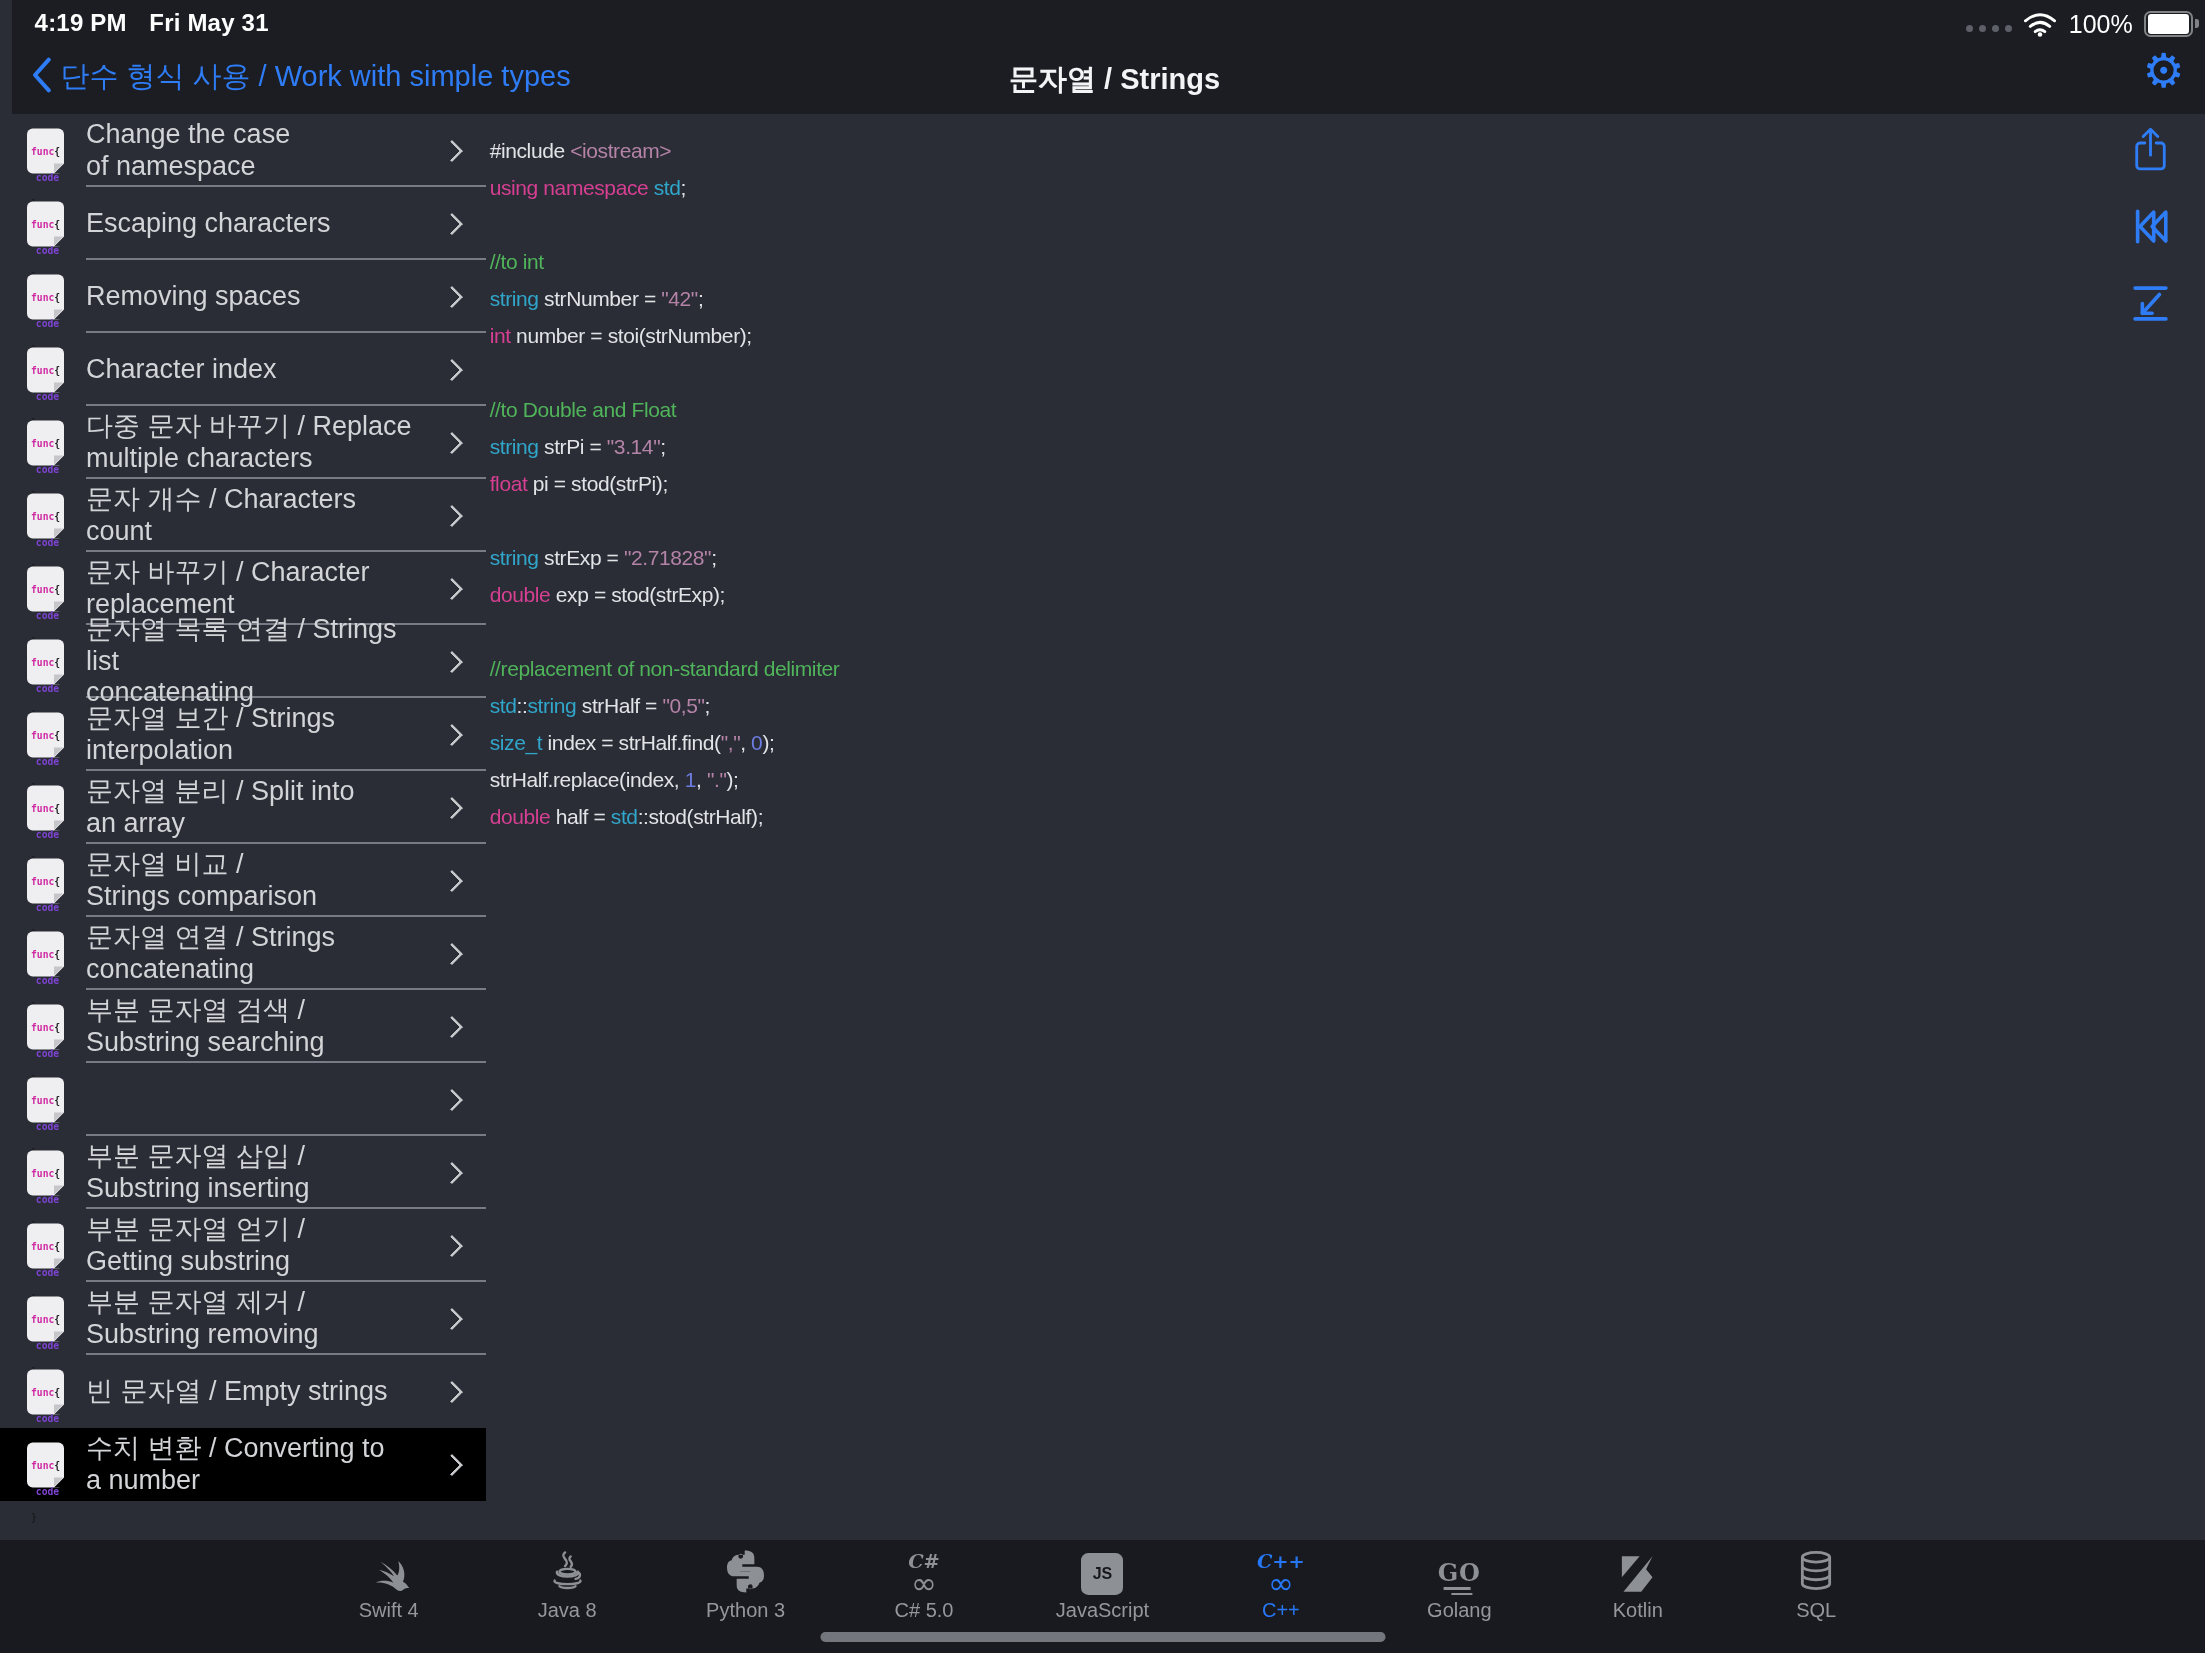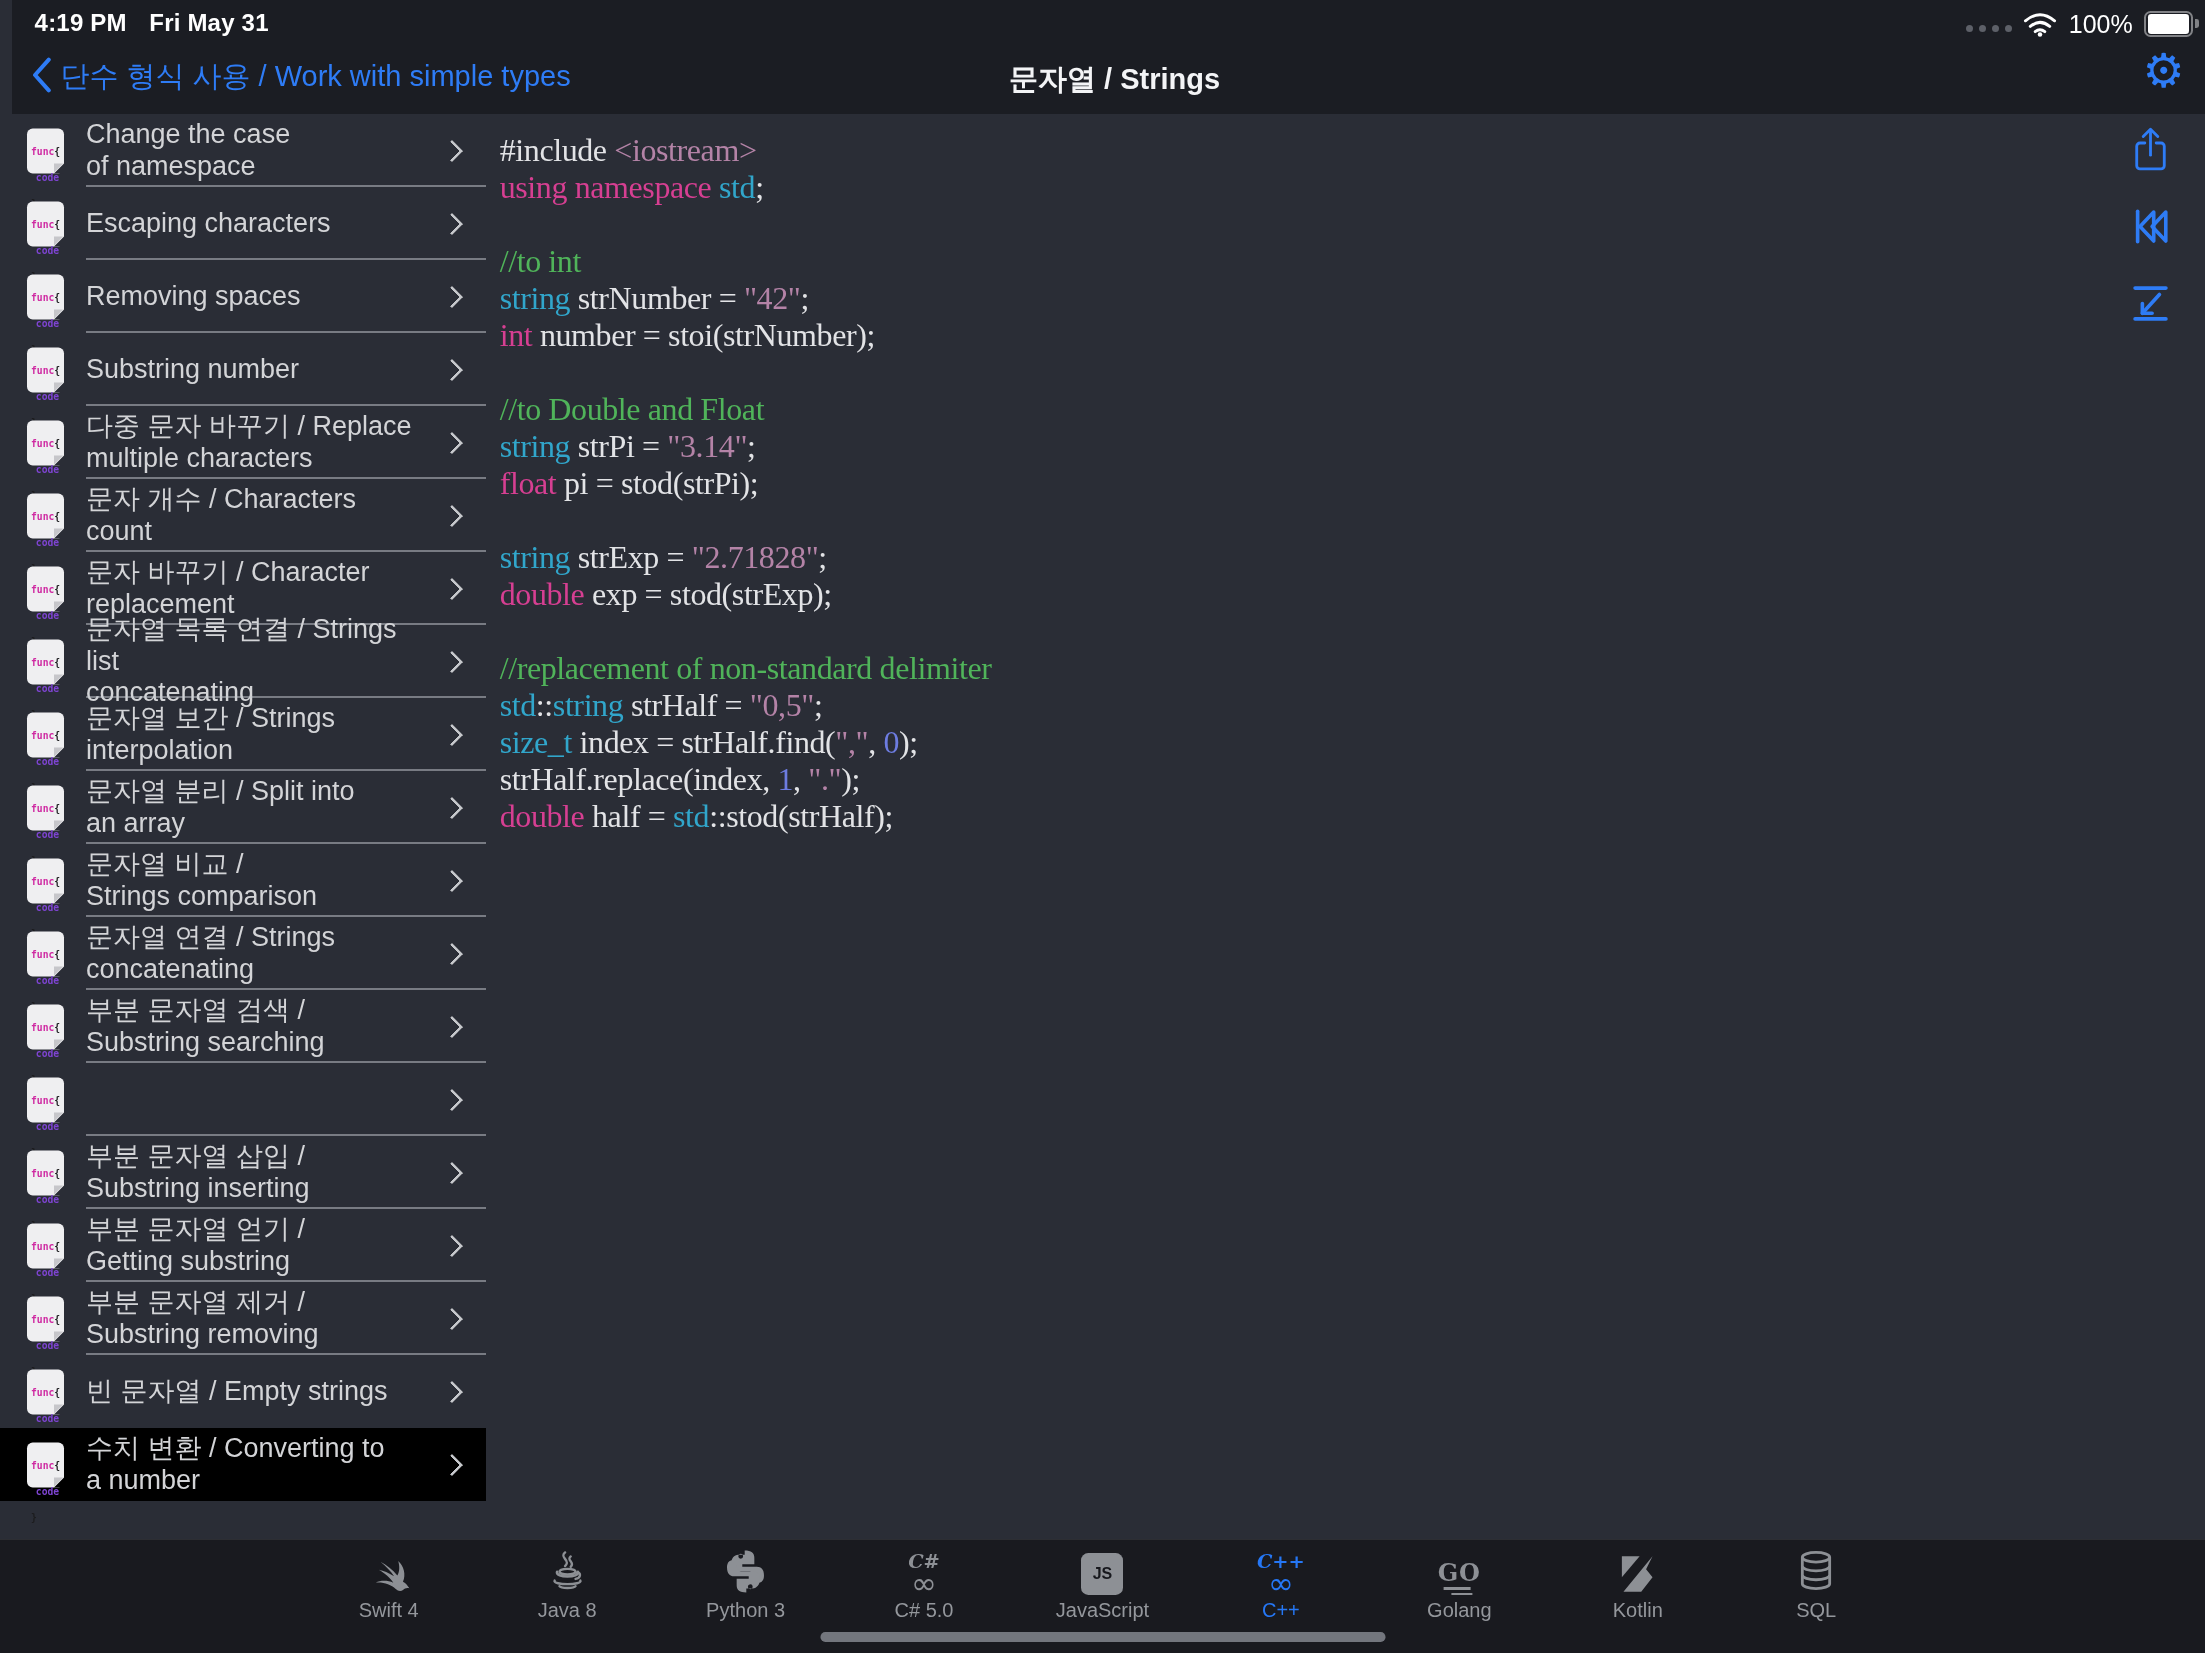--- a/index.html
+++ b/index.html
@@ -44,22 +44,22 @@
        border-style:solid;border-width:0 0 10.5px 10.5px;border-color:transparent transparent #2a2d36 transparent;}
   .side-row.selected .doc-icon:before{border-color:transparent transparent #000 transparent;}
   .doc-icon:after{content:"";position:absolute;right:0.8px;bottom:0.8px;width:0;height:0;
        border-style:solid;border-width:9px 9px 0 0;border-color:#c6c6ca transparent transparent transparent;}
   .side-label{margin-left:86px;margin-right:63px;color:#d3d4d7;font-size:27px;line-height:31.5px;}
   .chev{position:absolute;right:26px;top:50%;width:13px;height:13px;
        border-right:3.2px solid #c6c8cc;border-top:3.2px solid #c6c8cc;
        transform:translateY(-50%) rotate(45deg);border-radius:0.8px;}
 
   
-  .code-pane{position:absolute;left:486px;top:114px;right:0;height:1425px;box-sizing:border-box;
-       padding:18px 105px 0 13.7px;font-family:Liberation Serif, serif;font-size:32px;
+  .code-pane{position:absolute;left:476px;top:114px;right:0;height:1425px;box-sizing:border-box;
+       padding:18px 105px 0 13.7px;font-family:Liberation Sans, sans-serif;font-size:21px;
        color:#e2e3e6;letter-spacing:-0.4px;}
   .code-line{height:37px;line-height:37px;white-space:pre;}
   .tok-keyword{color:#d63f92;}
   .tok-type{color:#31a6cb;}
   .tok-comment{color:#50b45a;}
   .tok-string{color:#b483a7;}
   .tok-number{color:#6d7ce0;}
 
   
   .tool-btn{position:absolute;right:34px;width:40px;height:47px;color:#2e7cf6;cursor:pointer;}
@@ -165,21 +165,21 @@
       </span>
       <span class="chev"></span>
     </div>
     <div class="side-row">
       <span class="doc-icon">
         <i class="l1"><span class="fk">func</span>{</i>
         <i class="l2">code</i>
         <i class="l3">}</i>
       </span>
       <span class="side-label">
-        <div>Substring number</div>
+        <div>Character index</div>
       </span>
       <span class="chev"></span>
     </div>
     <div class="side-row">
       <span class="doc-icon">
         <i class="l1"><span class="fk">func</span>{</i>
         <i class="l2">code</i>
         <i class="l3">}</i>
       </span>
       <span class="side-label">

